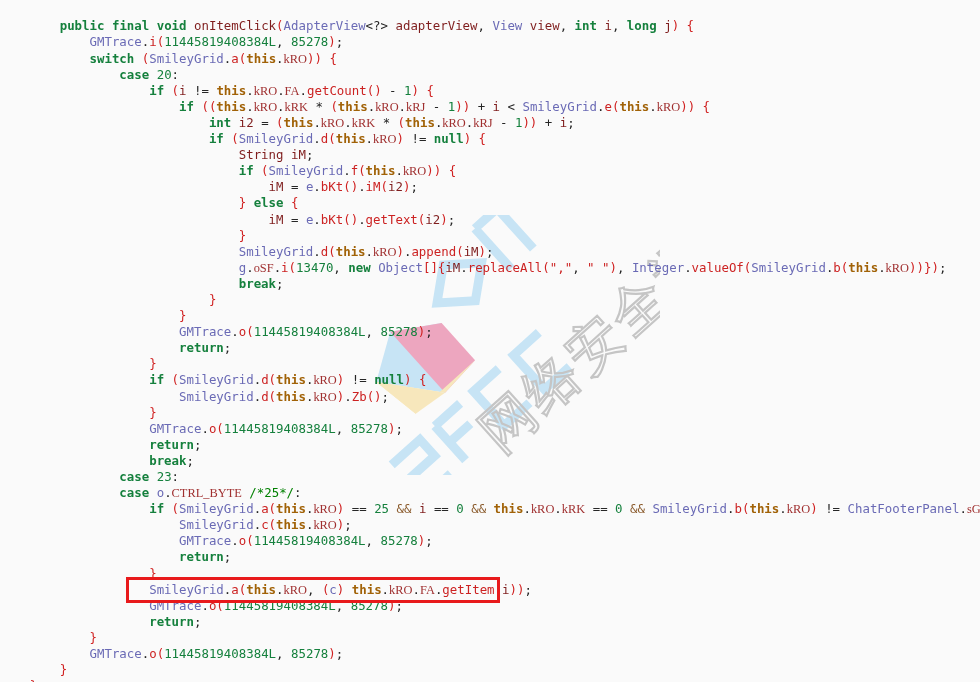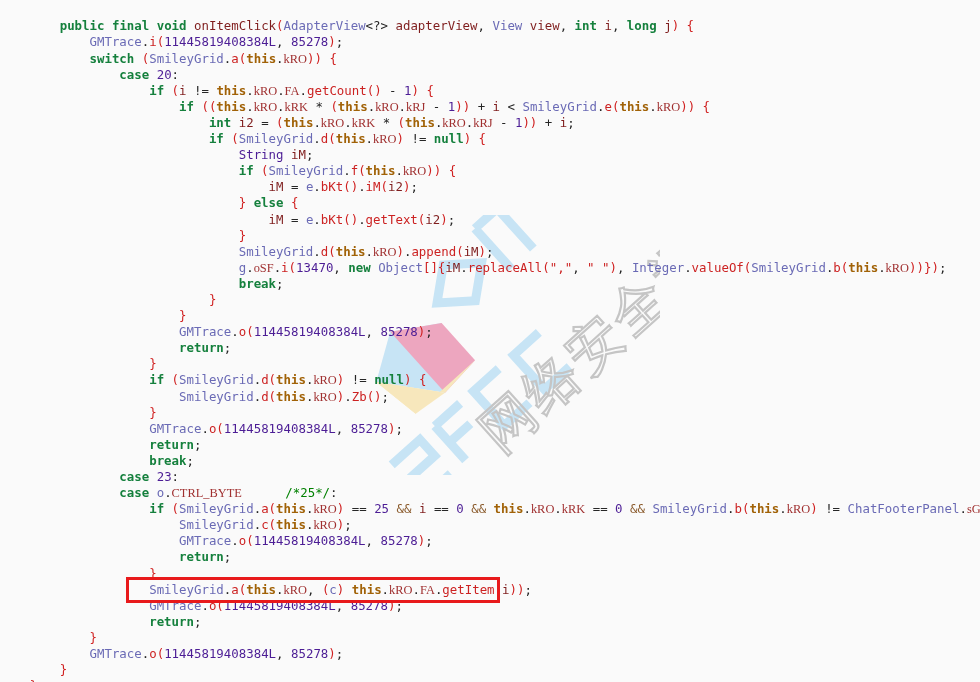--- a/index.html
+++ b/index.html
@@ -45,28 +45,28 @@
     letter-spacing: 0px;
   }
   .ln {
     display: block;
     height: 16.1px;
     position: relative;
   }
 
   
   .kw   { color: #15803d; font-weight: bold; }   
-  .typ  { color: #4c1d95; }                      
+  .typ  { color: #7f1d1d; }                      
   .cls  { color: #6a6ab5; }                      
   .mth  { color: #cc2222; }                      
   .fld  { color: #a03030; font-family: Liberation Serif, serif; }                      
-  .num  { color: #4c1d95; }                      
+  .num  { color: #15803d; }                      
   .punc { color: #d02020; }                      
   .str  { color: #cc2222; }                      
-  .cmt  { color: #008000; margin-left: 36px; }                      
+  .cmt  { color: #008000; }                      
   .pln  { color: #7f1d1d; }                      
   .op   { color: #262626; }
   .amp  { color: #8a5a2b; }                      
   .thi  { color: #a16207; font-weight: bold; }   
 
   
   #highlight-box {
     position: absolute;
     left: 126px;
     top: 562px;

